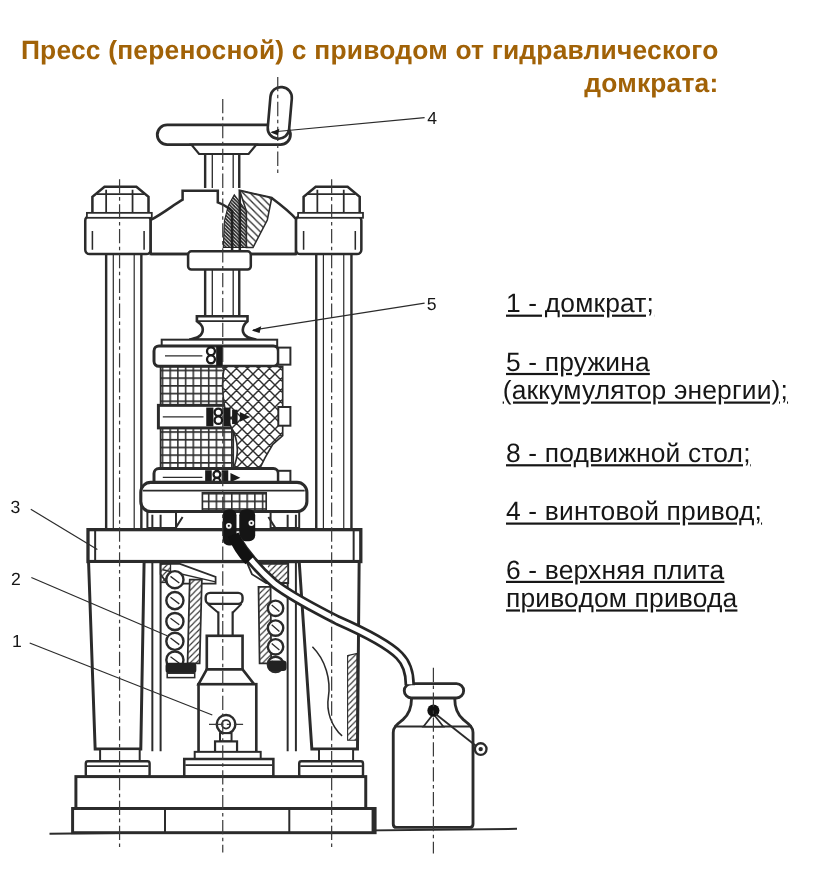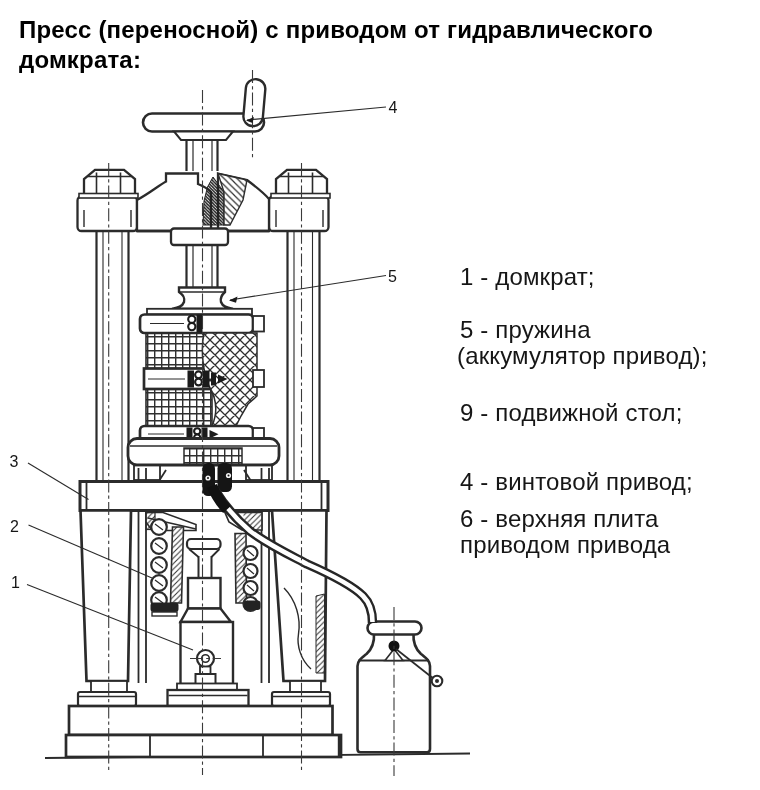--- a/index.html
+++ b/index.html
@@ -1,31 +1,31 @@
 <!DOCTYPE html>
 <html><head>
 <meta charset="utf-8">
 <style>
   html,body{margin:0;padding:0;background:#ffffff;}
   body{width:760px;height:790px;position:relative;overflow:hidden;
        font-family:"Liberation Sans", sans-serif;}
-  .title{position:absolute;left:19px;top:15px;font-size:24px;font-weight:bold;
-         color:#000000;line-height:30px;letter-spacing:0.18px;white-space:pre;}
-  .lg{position:absolute;font-size:24px;color:#161616;line-height:26px;white-space:pre;letter-spacing:0.15px;}
+  .title{position:absolute;left:19px;top:32px;font-size:24px;font-weight:bold;
+         color:#a16207;line-height:30px;letter-spacing:0.18px;white-space:pre;text-align:right;}
+  .lg{position:absolute;font-size:24px;color:#161616;line-height:26px;white-space:pre;letter-spacing:0.15px;text-decoration:underline;}
   svg{position:absolute;left:0;top:0;}
 </style>
 </head>
 <body>
 <div class="title">Пресс (переносной) с приводом от гидравлического
 домкрата:</div>
 <div class="lg" style="left:460px;top:264px;">1 - домкрат;</div>
 <div class="lg" style="left:460px;top:317px;">5 - пружина</div>
-<div class="lg" style="left:457px;top:343px;">(аккумулятор привод);</div>
-<div class="lg" style="left:460px;top:399.5px;">9 - подвижной стол;</div>
-<div class="lg" style="left:460px;top:453px;margin-top:16px;">4 - винтовой привод;</div>
+<div class="lg" style="left:457px;top:343px;">(аккумулятор энергии);</div>
+<div class="lg" style="left:460px;top:399.5px;">8 - подвижной стол;</div>
+<div class="lg" style="left:460px;top:453px;">4 - винтовой привод;</div>
 <div class="lg" style="left:460px;top:505.5px;">6 - верхняя плита</div>
 <div class="lg" style="left:460px;top:531.5px;">приводом привода</div>
 
 <svg width="760" height="790" viewBox="0 0 760 790">
 <defs>
   <pattern id="grid" width="7" height="7" patternUnits="userSpaceOnUse">
     <path d="M0,0.7H7 M0.7,0V7" stroke="#2f2f2f" stroke-width="1.45" fill="none"></path>
   </pattern>
   <pattern id="xh" width="10" height="10" patternUnits="userSpaceOnUse">
     <path d="M0,0 L10,10 M-2.5,7.5 L2.5,12.5 M7.5,-2.5 L12.5,2.5 M10,0 L0,10 M-2.5,2.5 L2.5,-2.5 M7.5,12.5 L12.5,7.5" stroke="#2f2f2f" stroke-width="1.3" fill="none"></path>

